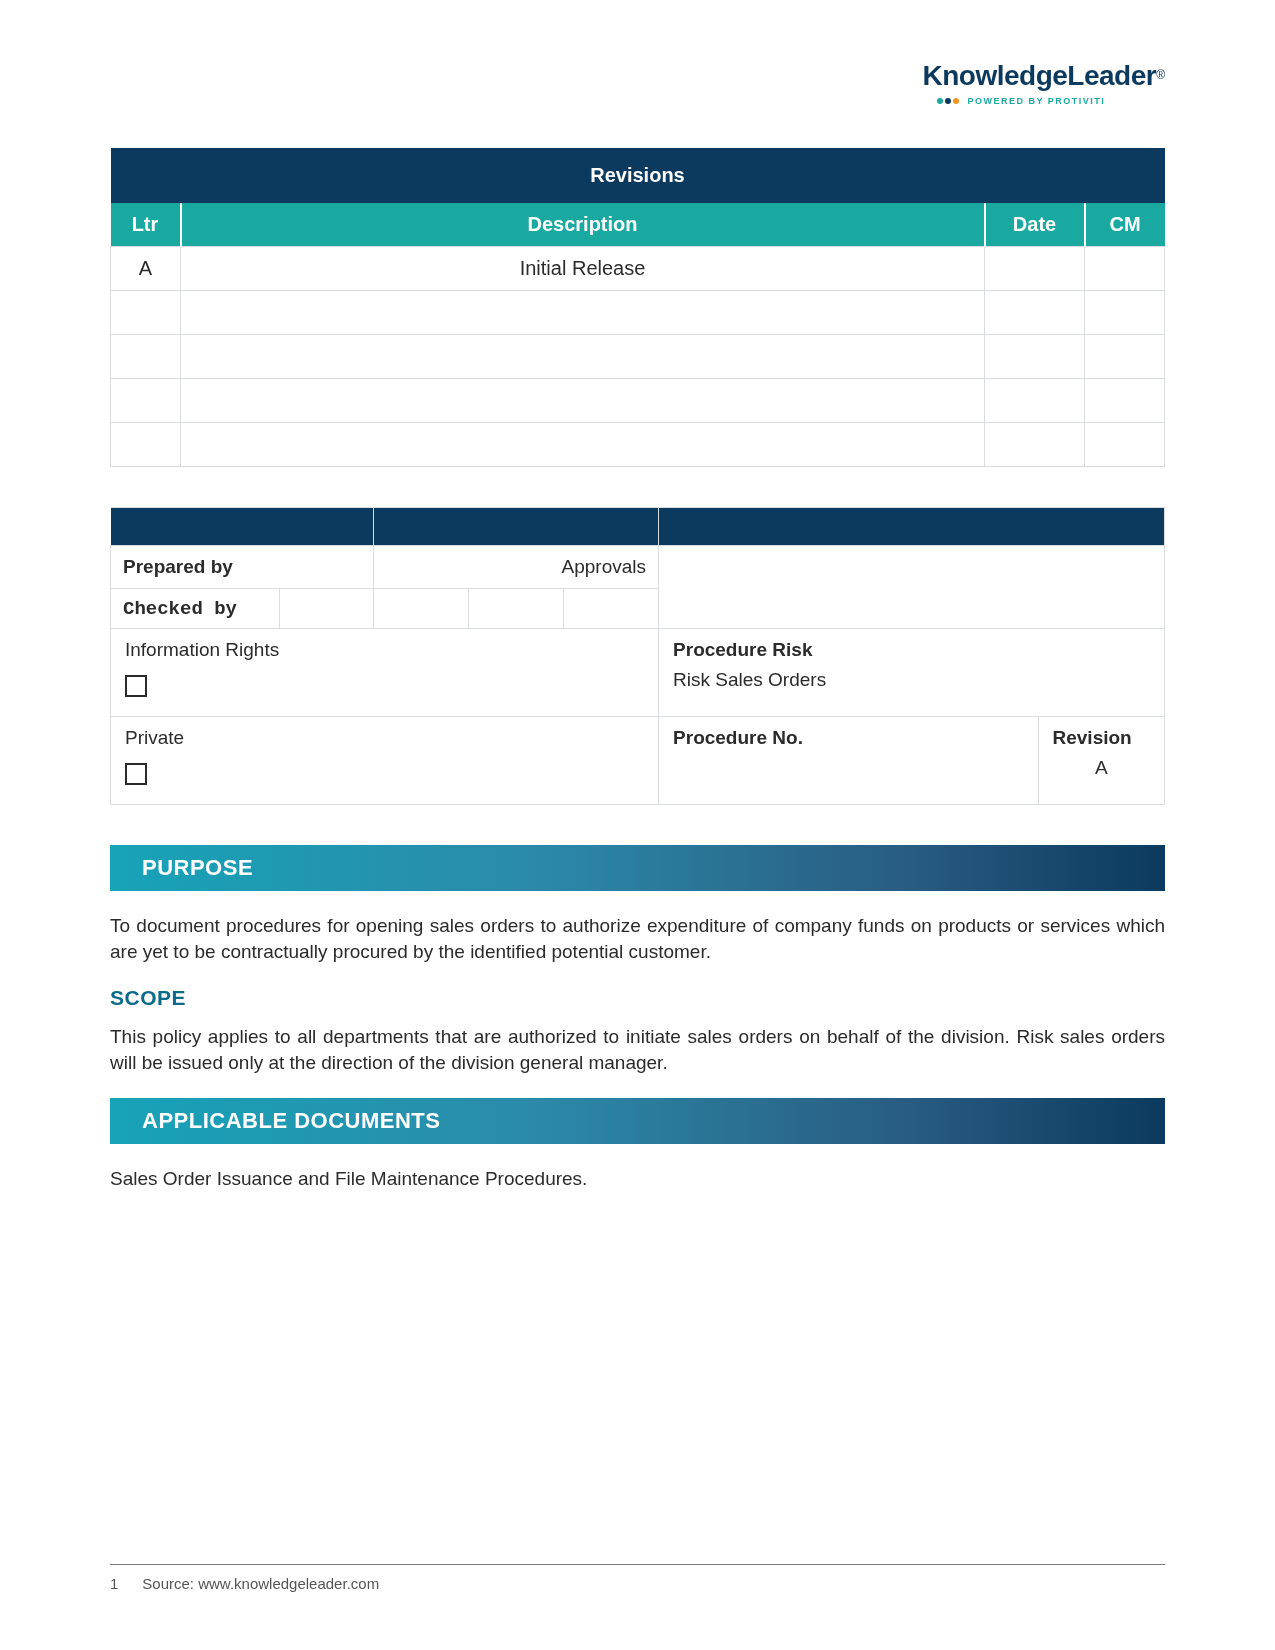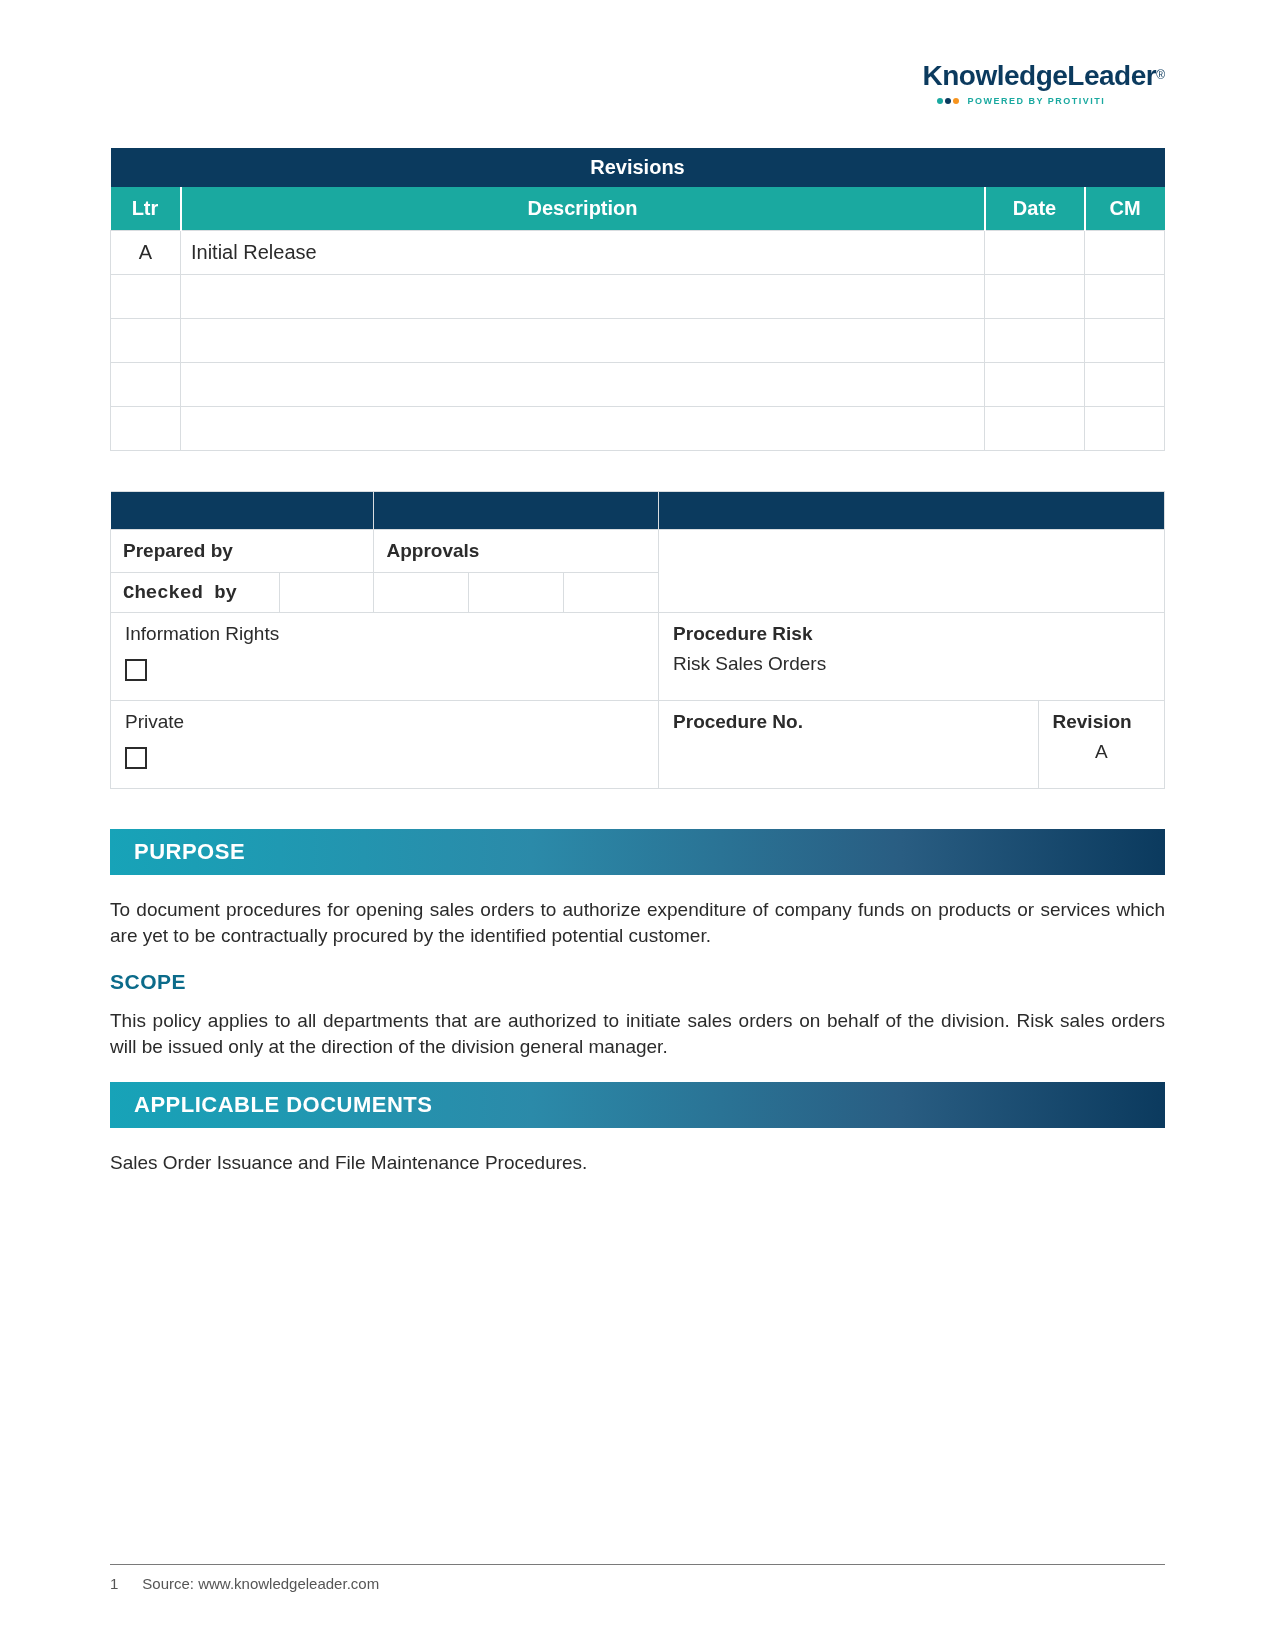--- a/index.html
+++ b/index.html
@@ -70,39 +70,40 @@
   }
   .revisions {
     margin-bottom: 40px;
   }
   .rev-title {
     background: #0b3a5e;
     color: #fff;
     text-align: center;
     font-weight: 700;
     font-size: 20px;
-    padding: 8px 0;
+    padding: 16px 0;
   }
   .rev-head th {
     background: #1aa9a0;
     color: #fff;
     font-weight: 700;
     font-size: 20px;
     padding: 10px 8px;
     border-left: 2px solid #fff;
     text-align: center;
   }
   .rev-head th:first-child { border-left: none; }
   .rev-body td {
     border: 1px solid #d9dde0;
     padding: 8px 10px;
     font-size: 20px;
     height: 44px;
     color: #2b2b2b;
     vertical-align: middle;
+    text-align: center;
   }
   .rev-body td.ltr { text-align: center; width: 70px; }
   .rev-body td.desc { width: auto; }
   .rev-body td.date { width: 100px; }
   .rev-body td.cm { width: 80px; }
 
   .meta {
     margin-bottom: 40px;
   }
   .meta-top-blue td {
@@ -115,42 +116,42 @@
     border: 1px solid #d9dde0;
     font-size: 19px;
     color: #2b2b2b;
     vertical-align: middle;
   }
   .meta-row1 td {
     padding: 10px 12px;
     height: 36px;
   }
   .meta-row1 .lbl { font-weight: 700; text-align: left; }
-  .meta-row1 .lbl-c { font-weight: 700; text-align: left; }
+  .meta-row1 .lbl-c { font-weight: 400; text-align: right; }
   .meta-row2 td { height: 40px; padding: 8px 12px; }
   .meta-row2 .lbl { font-weight: 700; text-align: left; font-family: Liberation Mono, monospace; }
   .meta .info-cell {
     padding: 10px 14px 14px 14px;
     vertical-align: top;
     height: 82px;
   }
   .meta .info-lbl { font-weight: 700; margin-bottom: 6px; }
   .meta .info-val { font-weight: 400; margin-top: 8px; }
   .meta .info-val-c { text-align: center; }
   .checkbox {
     width: 22px; height: 22px; border: 2.5px solid #2b2b2b;
     display: inline-block; margin-top: 8px;
   }
 
   .section-bar {
     background: linear-gradient(90deg, #17a3b8 0%, #2b8aa9 40%, #295d82 75%, #0b3a5e 100%);
     color: #fff;
     font-weight: 700;
     font-size: 22px;
-    padding: 10px 24px;
+    padding: 10px 32px;
     letter-spacing: 0.5px;
     margin-bottom: 22px;
   }
   p.body {
     font-size: 19px;
     line-height: 1.35;
     color: #2b2b2b;
     margin-bottom: 22px;
     text-align: justify;
   }

